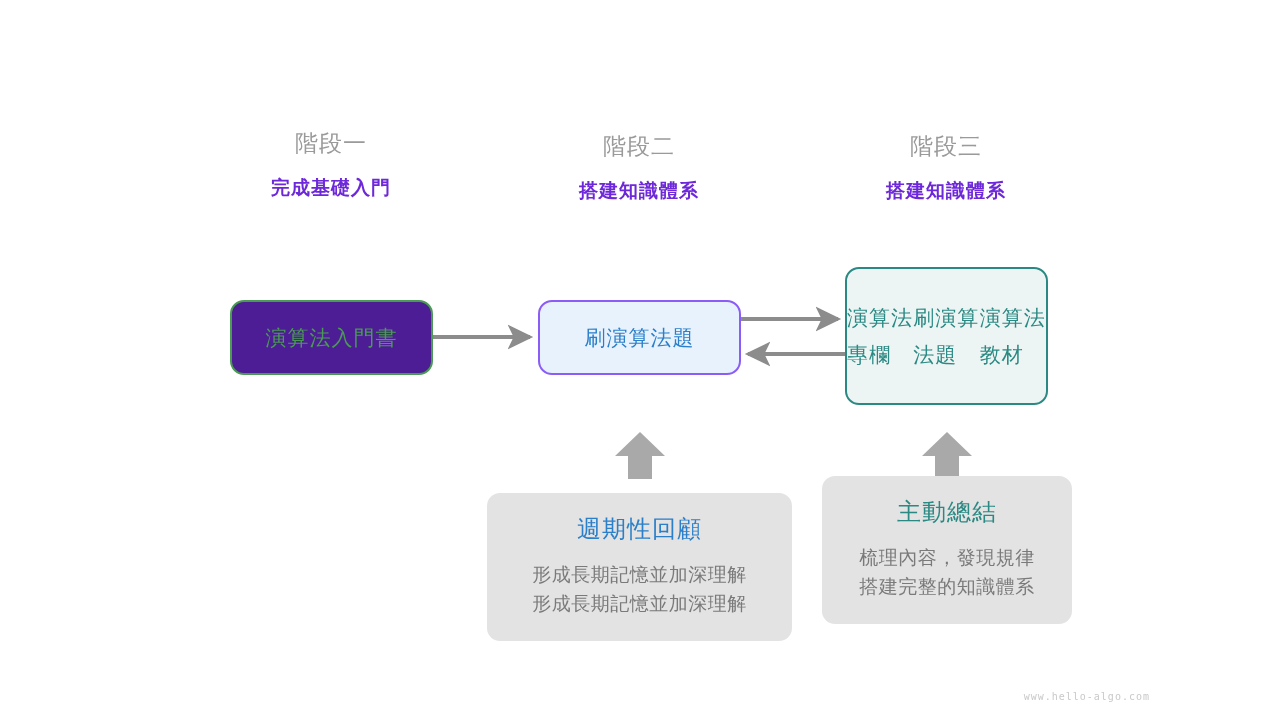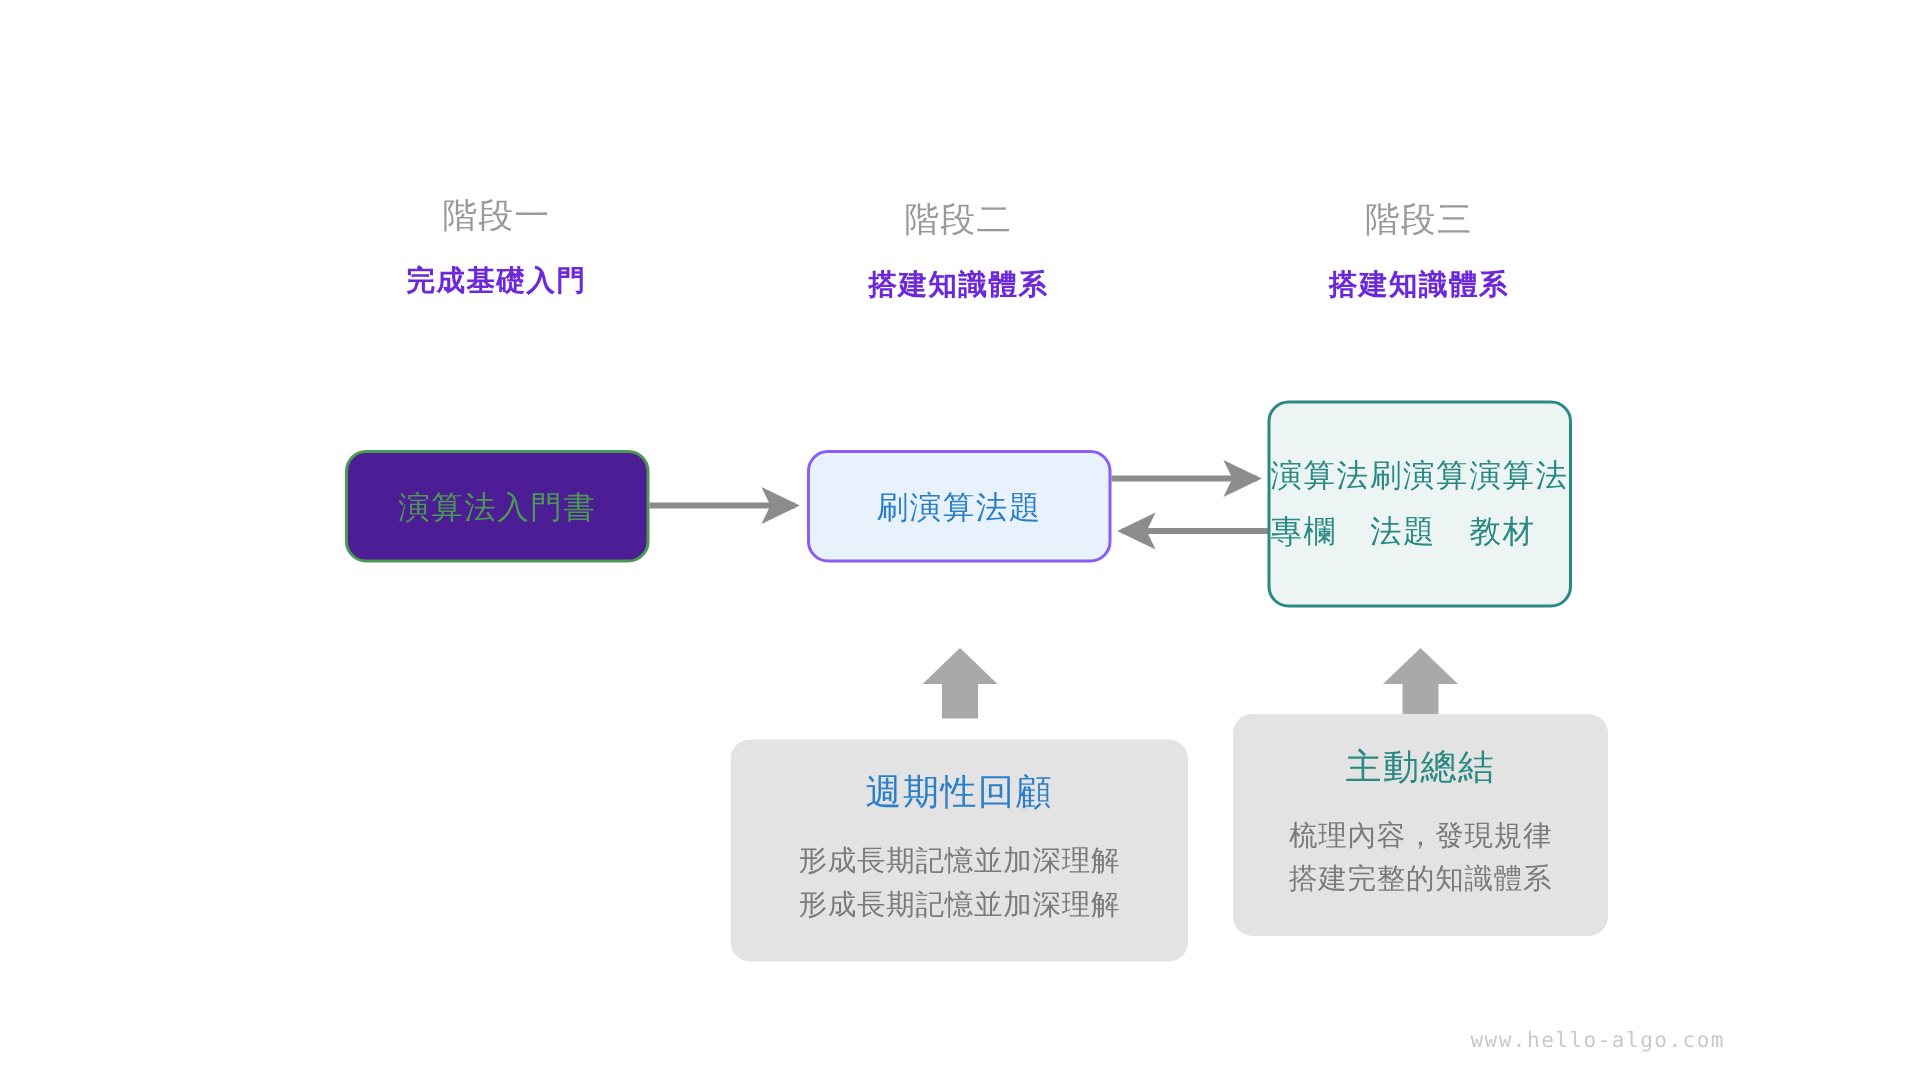--- a/index.html
+++ b/index.html
@@ -113,21 +113,21 @@
     letter-spacing: 0.5px;
   }
   .habit-body .line { display: block; }
 
   
   #watermark {
     position: absolute;
     right: 34px;
     bottom: 18px;
     font-family: "DejaVu Sans Mono", "Liberation Mono", monospace;
-    font-size: 14px;
+    font-size: 10px;
     color: #c9c9c9;
     letter-spacing: 1px;
   }
 
   svg.arrows {
     position: absolute;
     left: 0; top: 0;
     width: 1280px;
     height: 720px;
     pointer-events: none;

